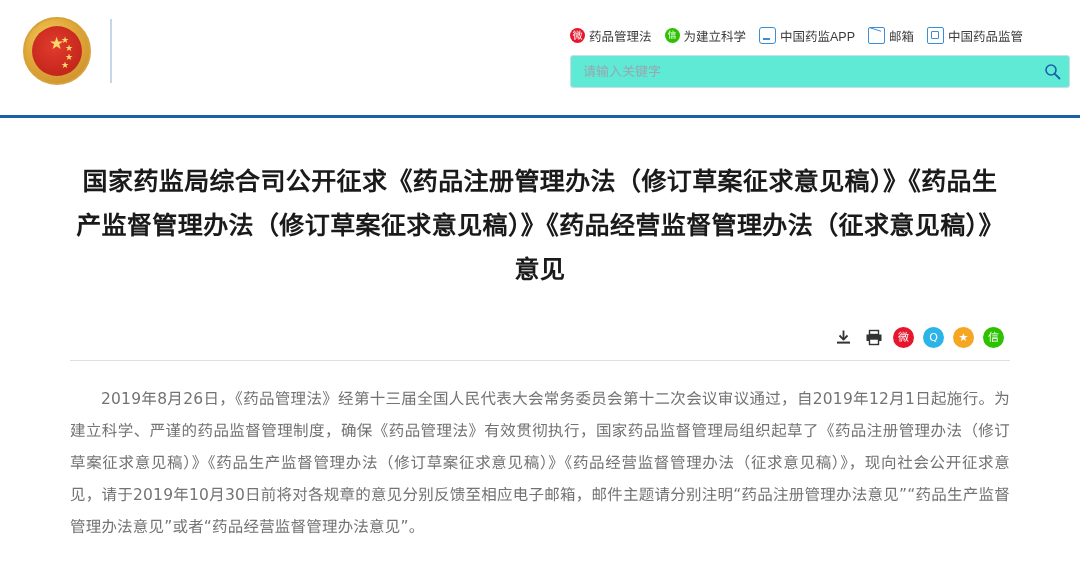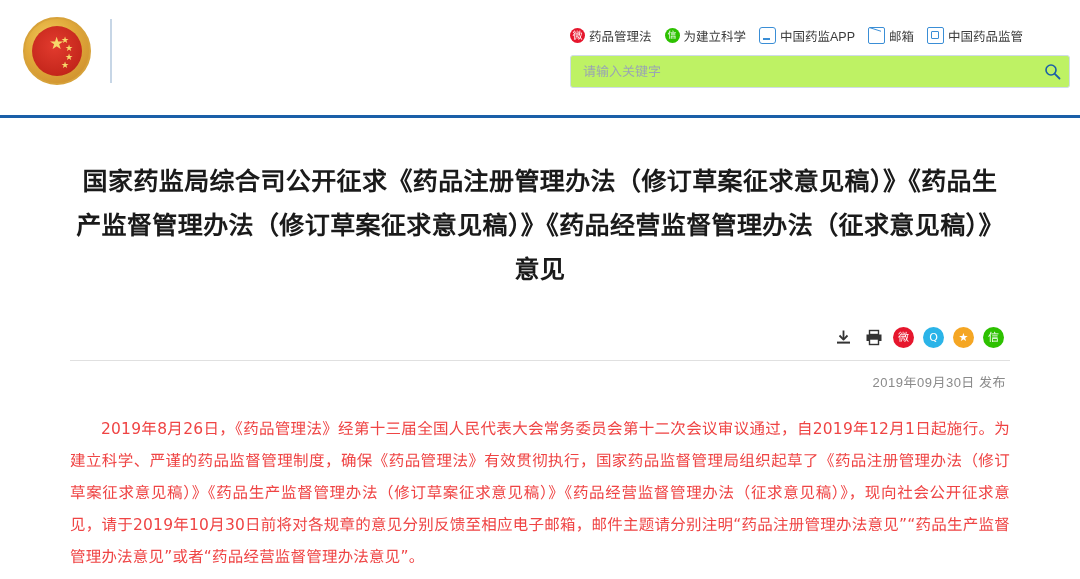--- a/index.html
+++ b/index.html
@@ -136,21 +136,21 @@
   .ico-mail:after { content:""; position:absolute; left:1px; top:1px; width:11px; height:6px; border-top:1.5px solid #3a8ed6; transform: skewY(18deg); }
   .ico-push { background: #ffffff; border: 1.5px solid #3a8ed6; border-radius: 2px; }
   .ico-push:after { content:""; position:absolute; left:3px; top:3px; width:6px; height:6px; border:1.5px solid #3a8ed6; border-radius:1px; }
 
   .searchbar {
     display: flex;
     align-items: center;
     height: 33px;
     border: 1px solid #cfdce8;
     border-radius: 3px;
-    background: #bef264;
+    background: #5eead4;
     width: 500px;
     box-sizing: border-box;
   }
   .searchbar input {
     border: 0;
     outline: 0;
     flex: 1;
     height: 31px;
     padding: 0 12px;
     font-size: 13px;
@@ -228,21 +228,21 @@
     font-size: 13px;
     color: #8a8a8a;
     padding: 11px 4px 0 0;
     letter-spacing: 0.5px;
   }
   .body {
     margin-top: 22px;
     font-family: "DejaVu Sans", "Liberation Sans", sans-serif;
     font-size: 15.5px;
     line-height: 32px;
-    color: #ef4444;
+    color: #737373;
     text-align: justify;
     letter-spacing: 0.2px;
   }
   .body p { margin: 0; text-indent: 2em; }
 </style>
 </head>
 <body>
 
 <div class="page">
 
@@ -317,23 +317,19 @@
         </svg>
       </span>
       <span class="share-ico sh-weibo">微</span>
       <span class="share-ico sh-qzone">Q</span>
       <span class="share-ico sh-fav">★</span>
       <span class="share-ico sh-wechat">信</span>
     </div>
 
     <div class="meta-rule"></div>
 
-    <div class="meta">
-      <span>2019年09月30日</span>
-      <span>发布</span>
-    </div>
 
     <div class="body">
       <p>2019年8月26日，《药品管理法》经第十三届全国人民代表大会常务委员会第十二次会议审议通过，自2019年12月1日起施行。为建立科学、严谨的药品监督管理制度，确保《药品管理法》有效贯彻执行，国家药品监督管理局组织起草了《药品注册管理办法（修订草案征求意见稿）》《药品生产监督管理办法（修订草案征求意见稿）》《药品经营监督管理办法（征求意见稿）》，现向社会公开征求意见，请于2019年10月30日前将对各规章的意见分别反馈至相应电子邮箱，邮件主题请分别注明“药品注册管理办法意见”“药品生产监督管理办法意见”或者“药品经营监督管理办法意见”。</p>
     </div>
   </div>
 
 </div>
 
 </body></html>

